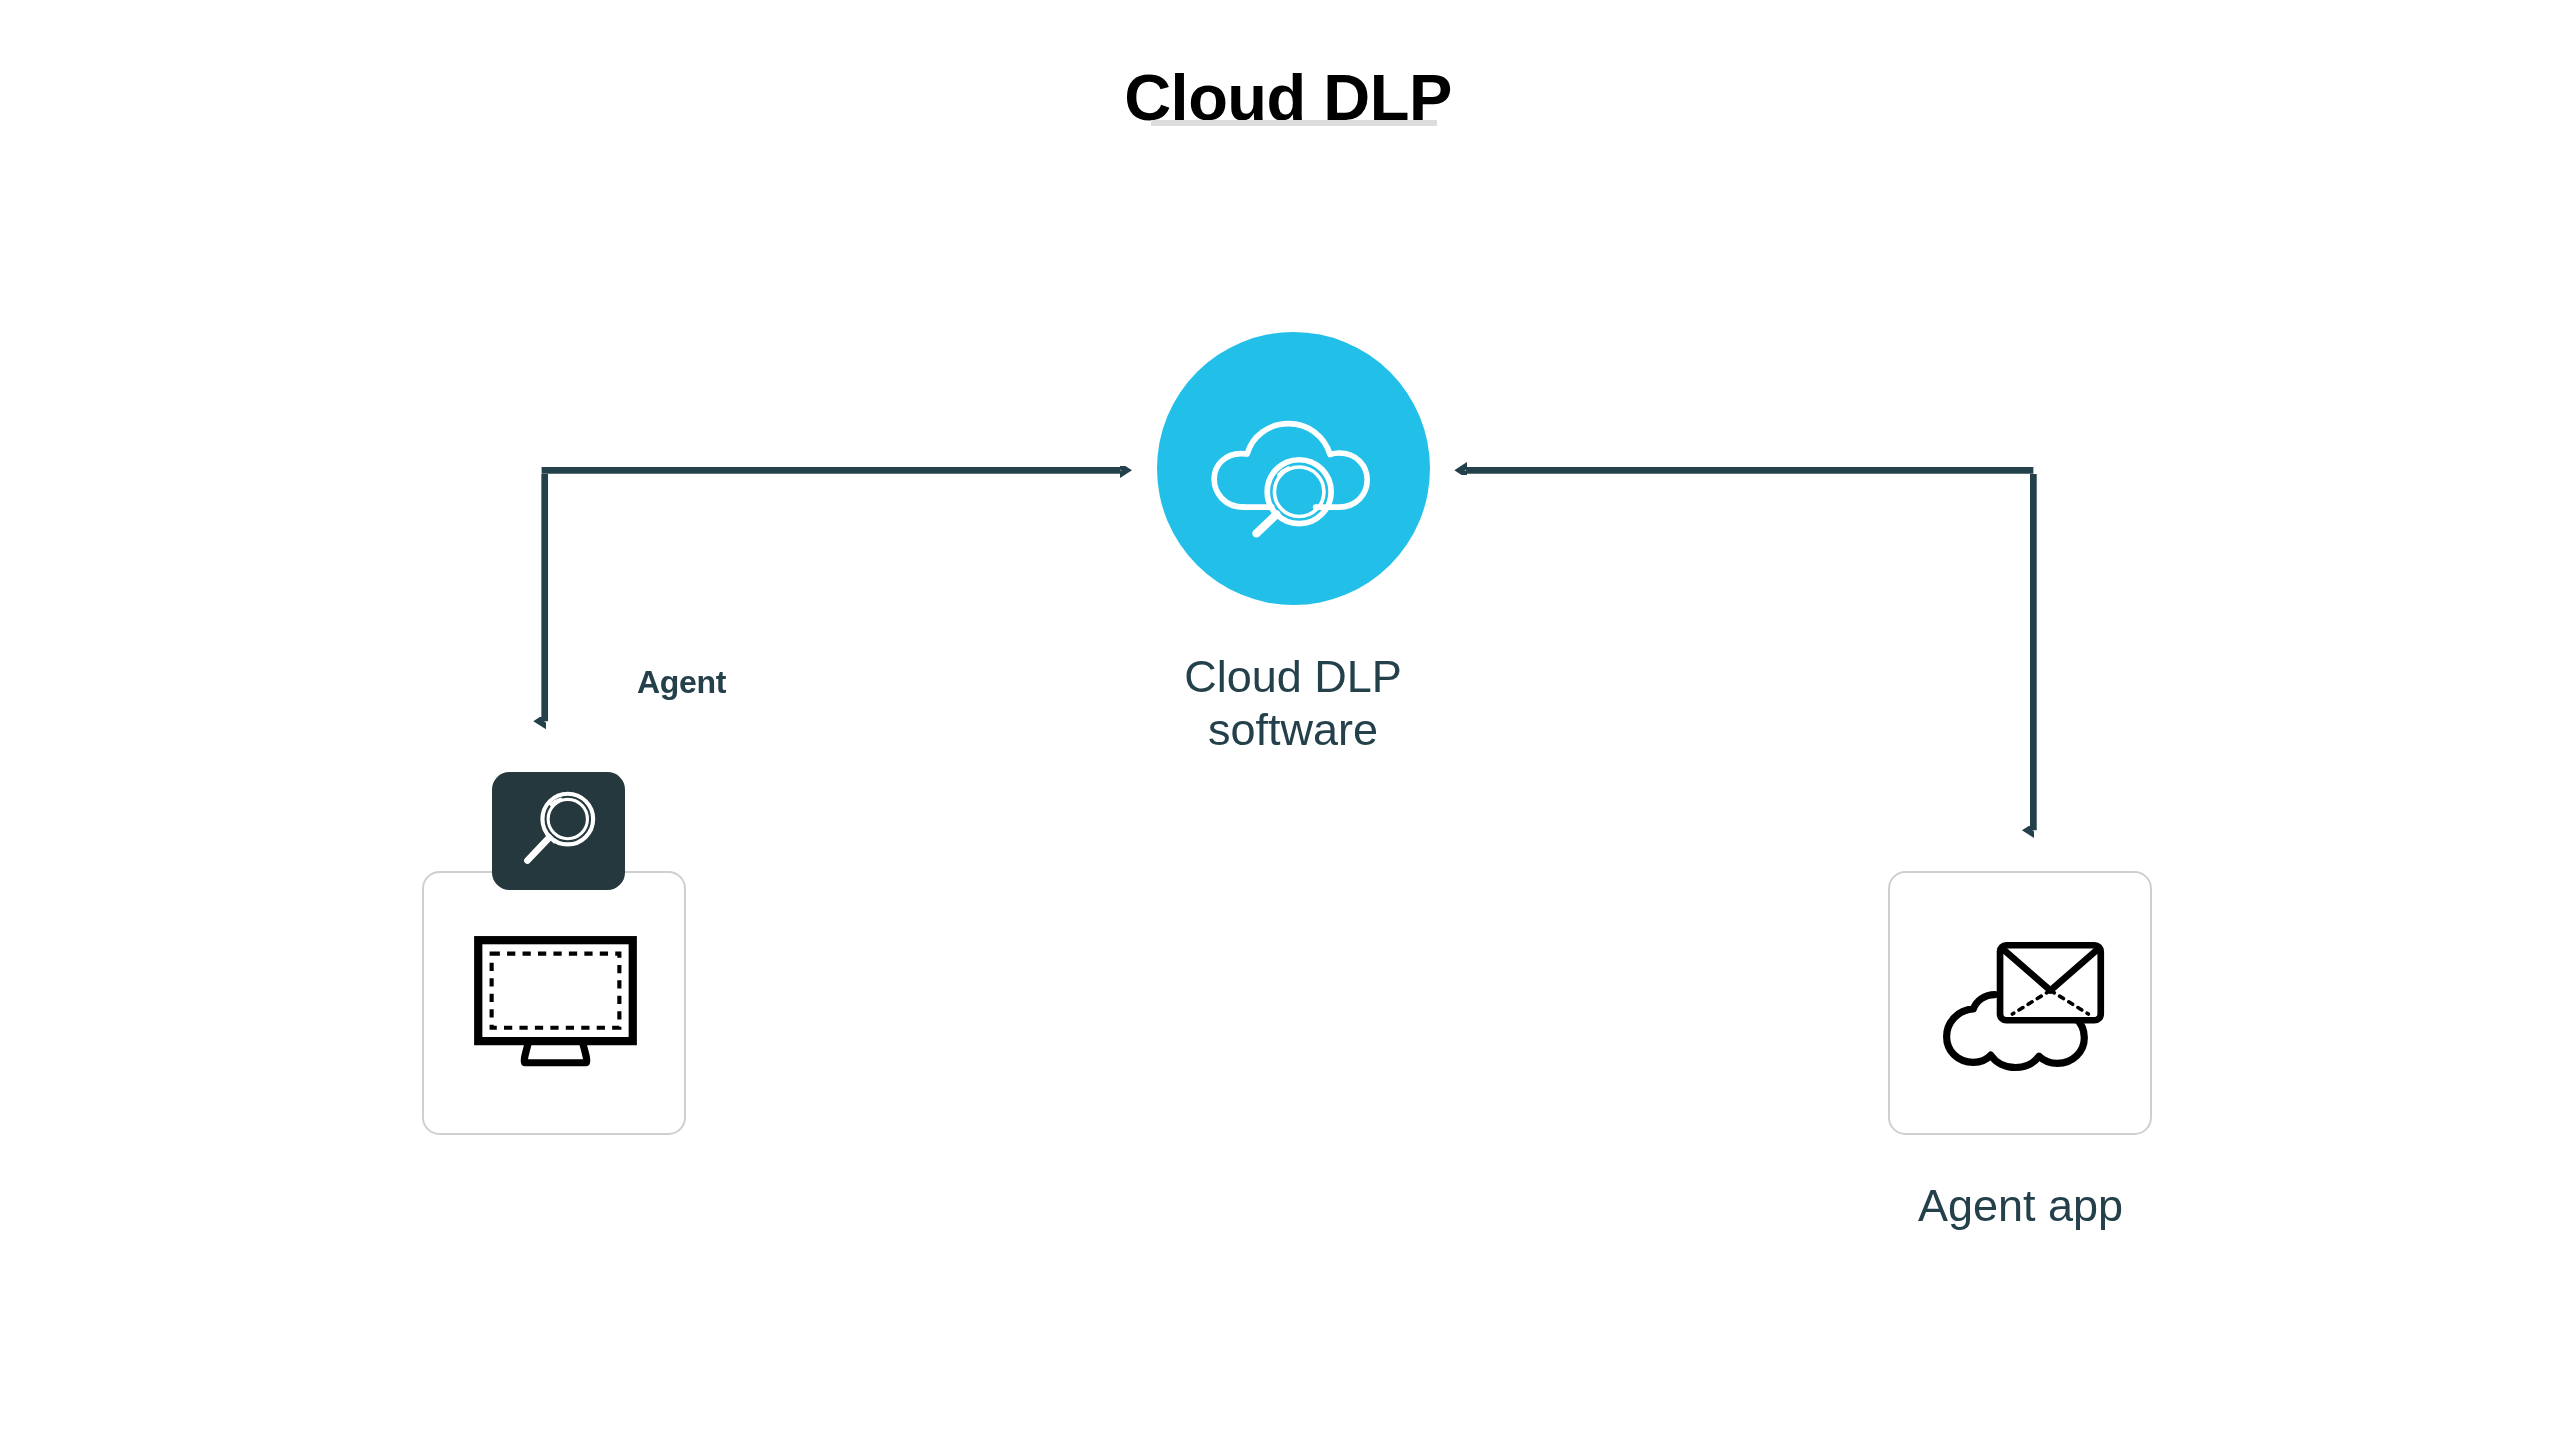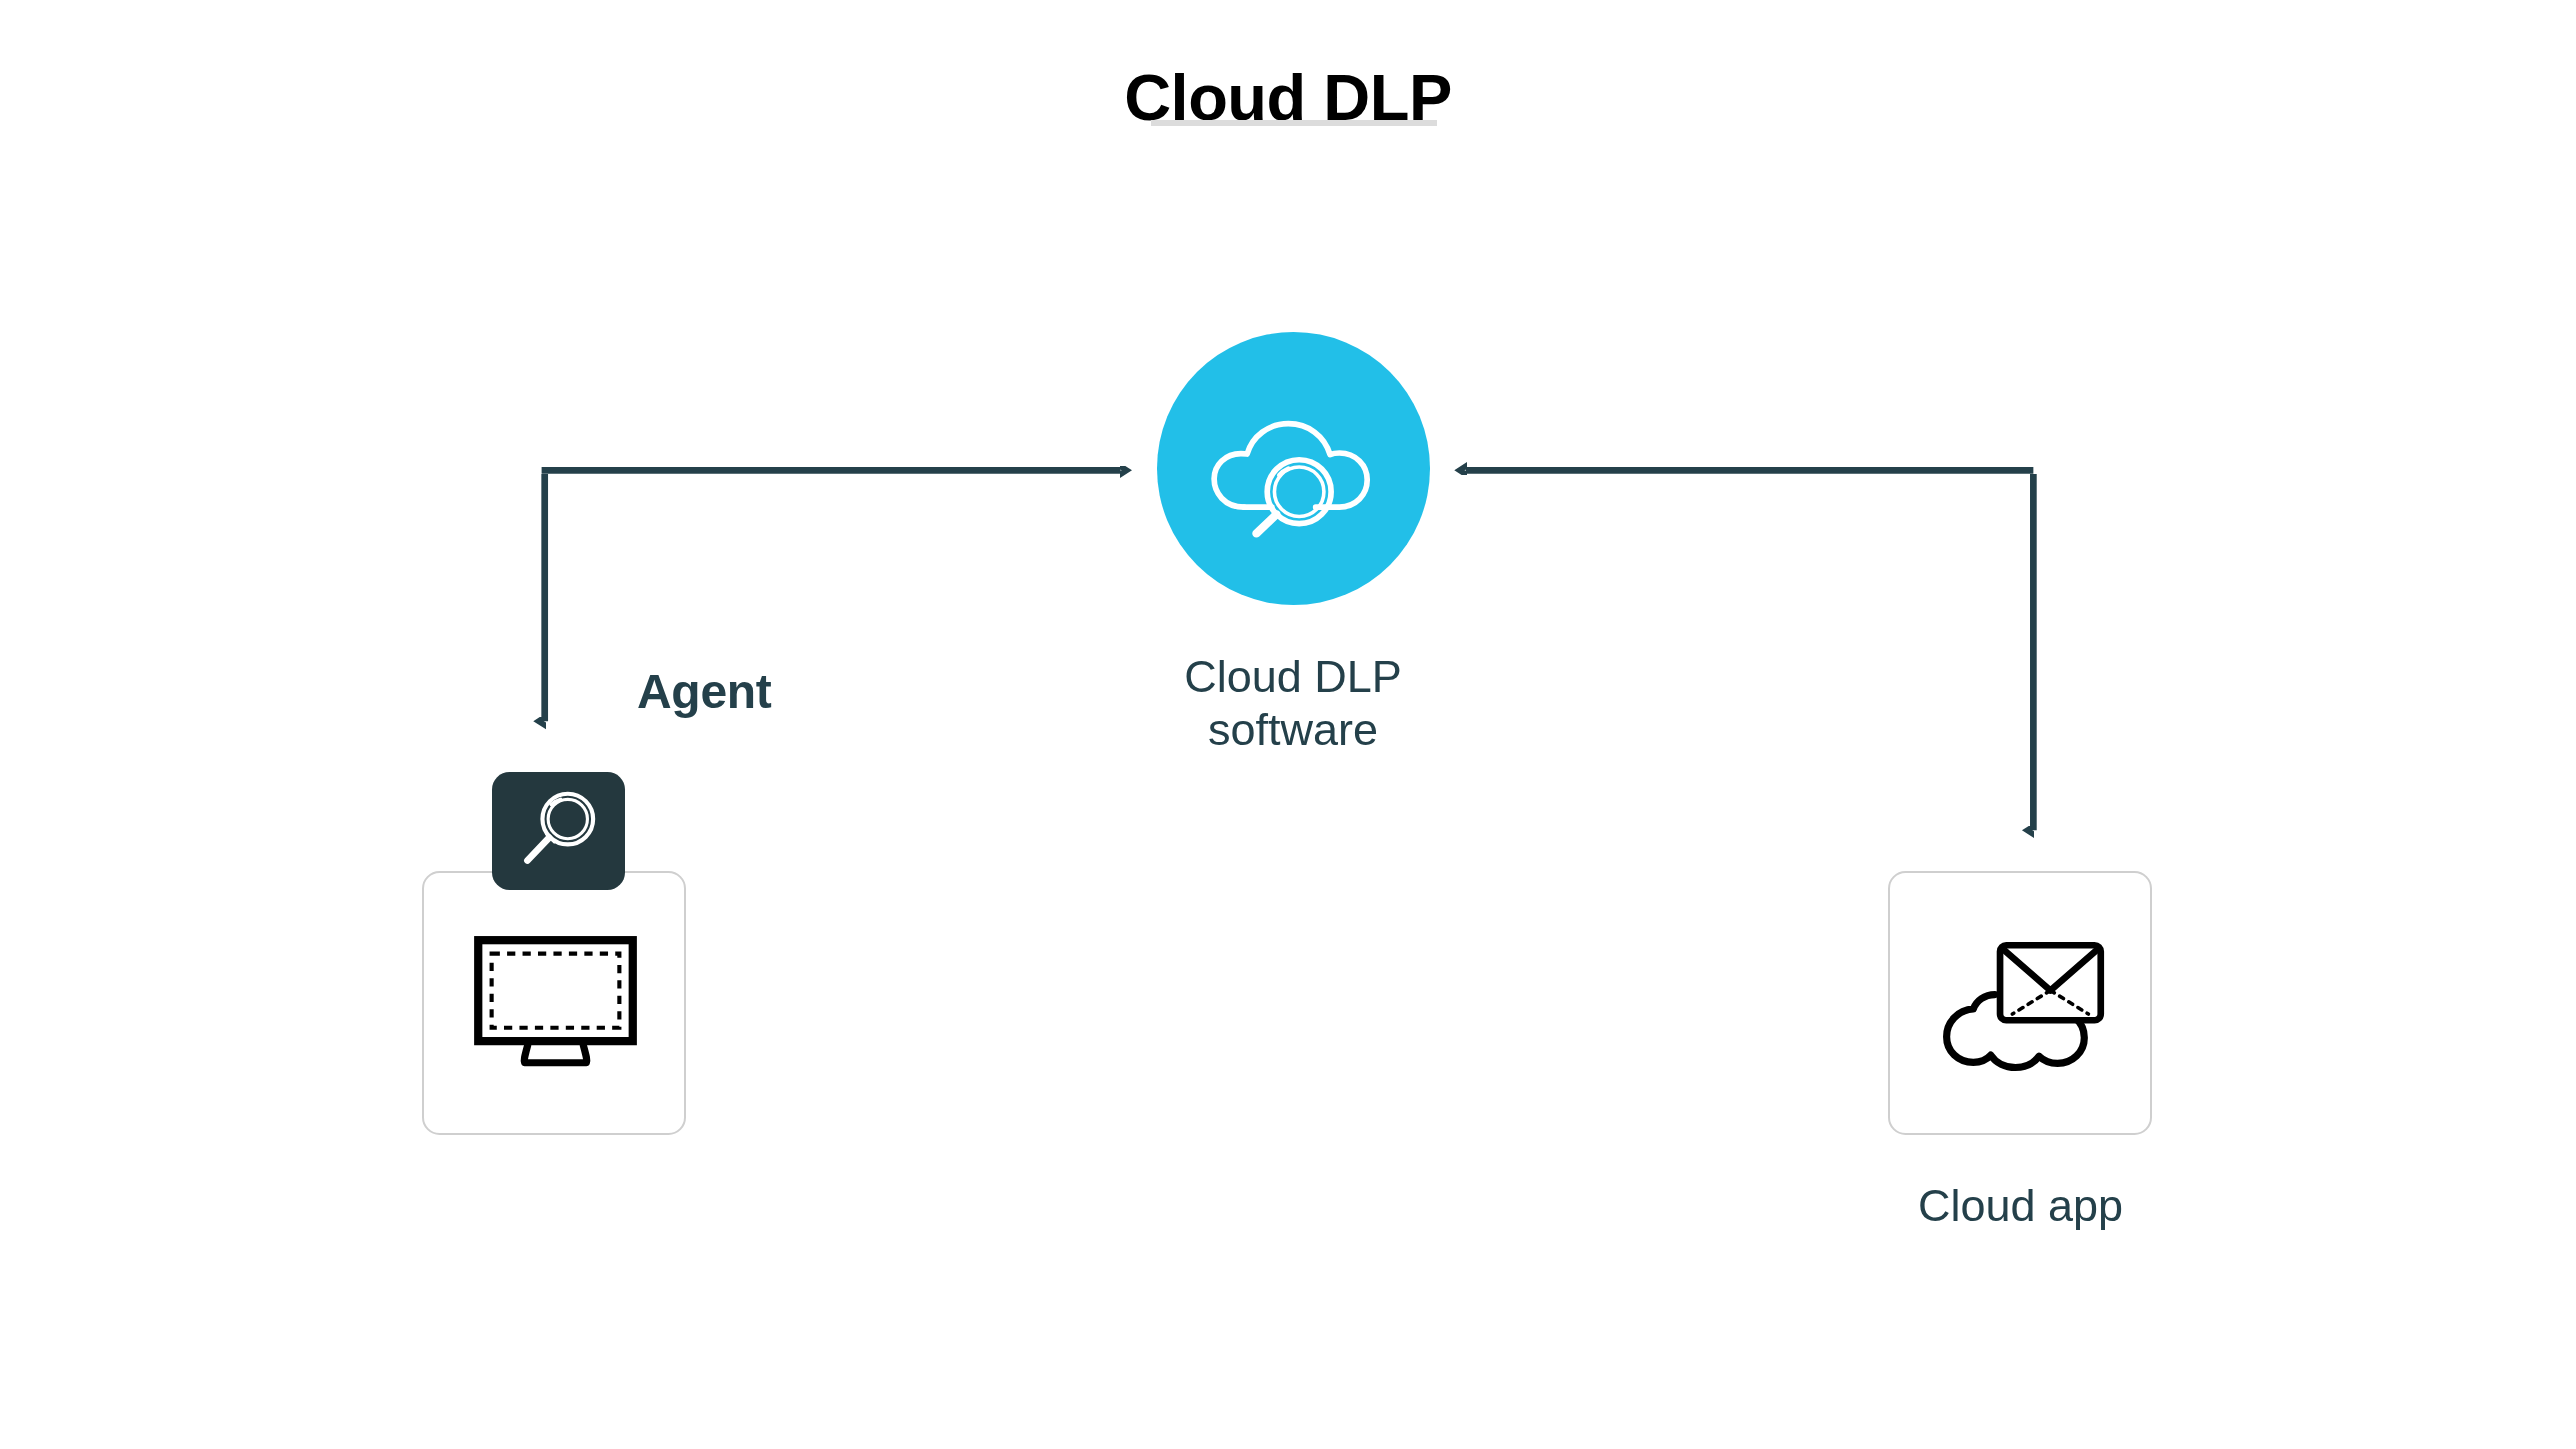--- a/index.html
+++ b/index.html
@@ -138,21 +138,21 @@
     position: absolute;
     left: 21.6px;
     top: 15.5px;
     width: 90px;
     height: 88px;
   }
   #agent-label {
     position: absolute;
     left: 637px;
     top: 664px;
-    font-size: 48px;
+    font-size: 32px;
     font-weight: bold;
     color: #24404a;
     letter-spacing: -0.3px;
   }
 
   
   .icon-svg { display: block; overflow: visible; }
 </style>
 </head>
 <body>
@@ -249,16 +249,16 @@
                C 283 246 306 224 306 196
                C 306 180 298 165 286 156" fill="none" stroke="#000000" stroke-width="14" stroke-linecap="round" stroke-linejoin="round"></path>
 
       <rect x="142" y="16" width="196" height="146" rx="12" fill="#ffffff" stroke="#000000" stroke-width="13"></rect>
       <path d="M 148 24 L 240 104 L 332 24" fill="none" stroke="#000000" stroke-width="13" stroke-linecap="round" stroke-linejoin="round"></path>
       <path d="M 240 104 L 166 150" fill="none" stroke="#000000" stroke-width="7" stroke-dasharray="9 12" stroke-linecap="round"></path>
       <path d="M 240 104 L 314 150" fill="none" stroke="#000000" stroke-width="7" stroke-dasharray="9 12" stroke-linecap="round"></path>
     </svg>
   </div>
 
-  <div id="cloudapp-label" class="node-label">Cloud app</div>
+  <div id="cloudapp-label" class="node-label">Agent app</div>
 
 </div>
 
 
 </body></html>

